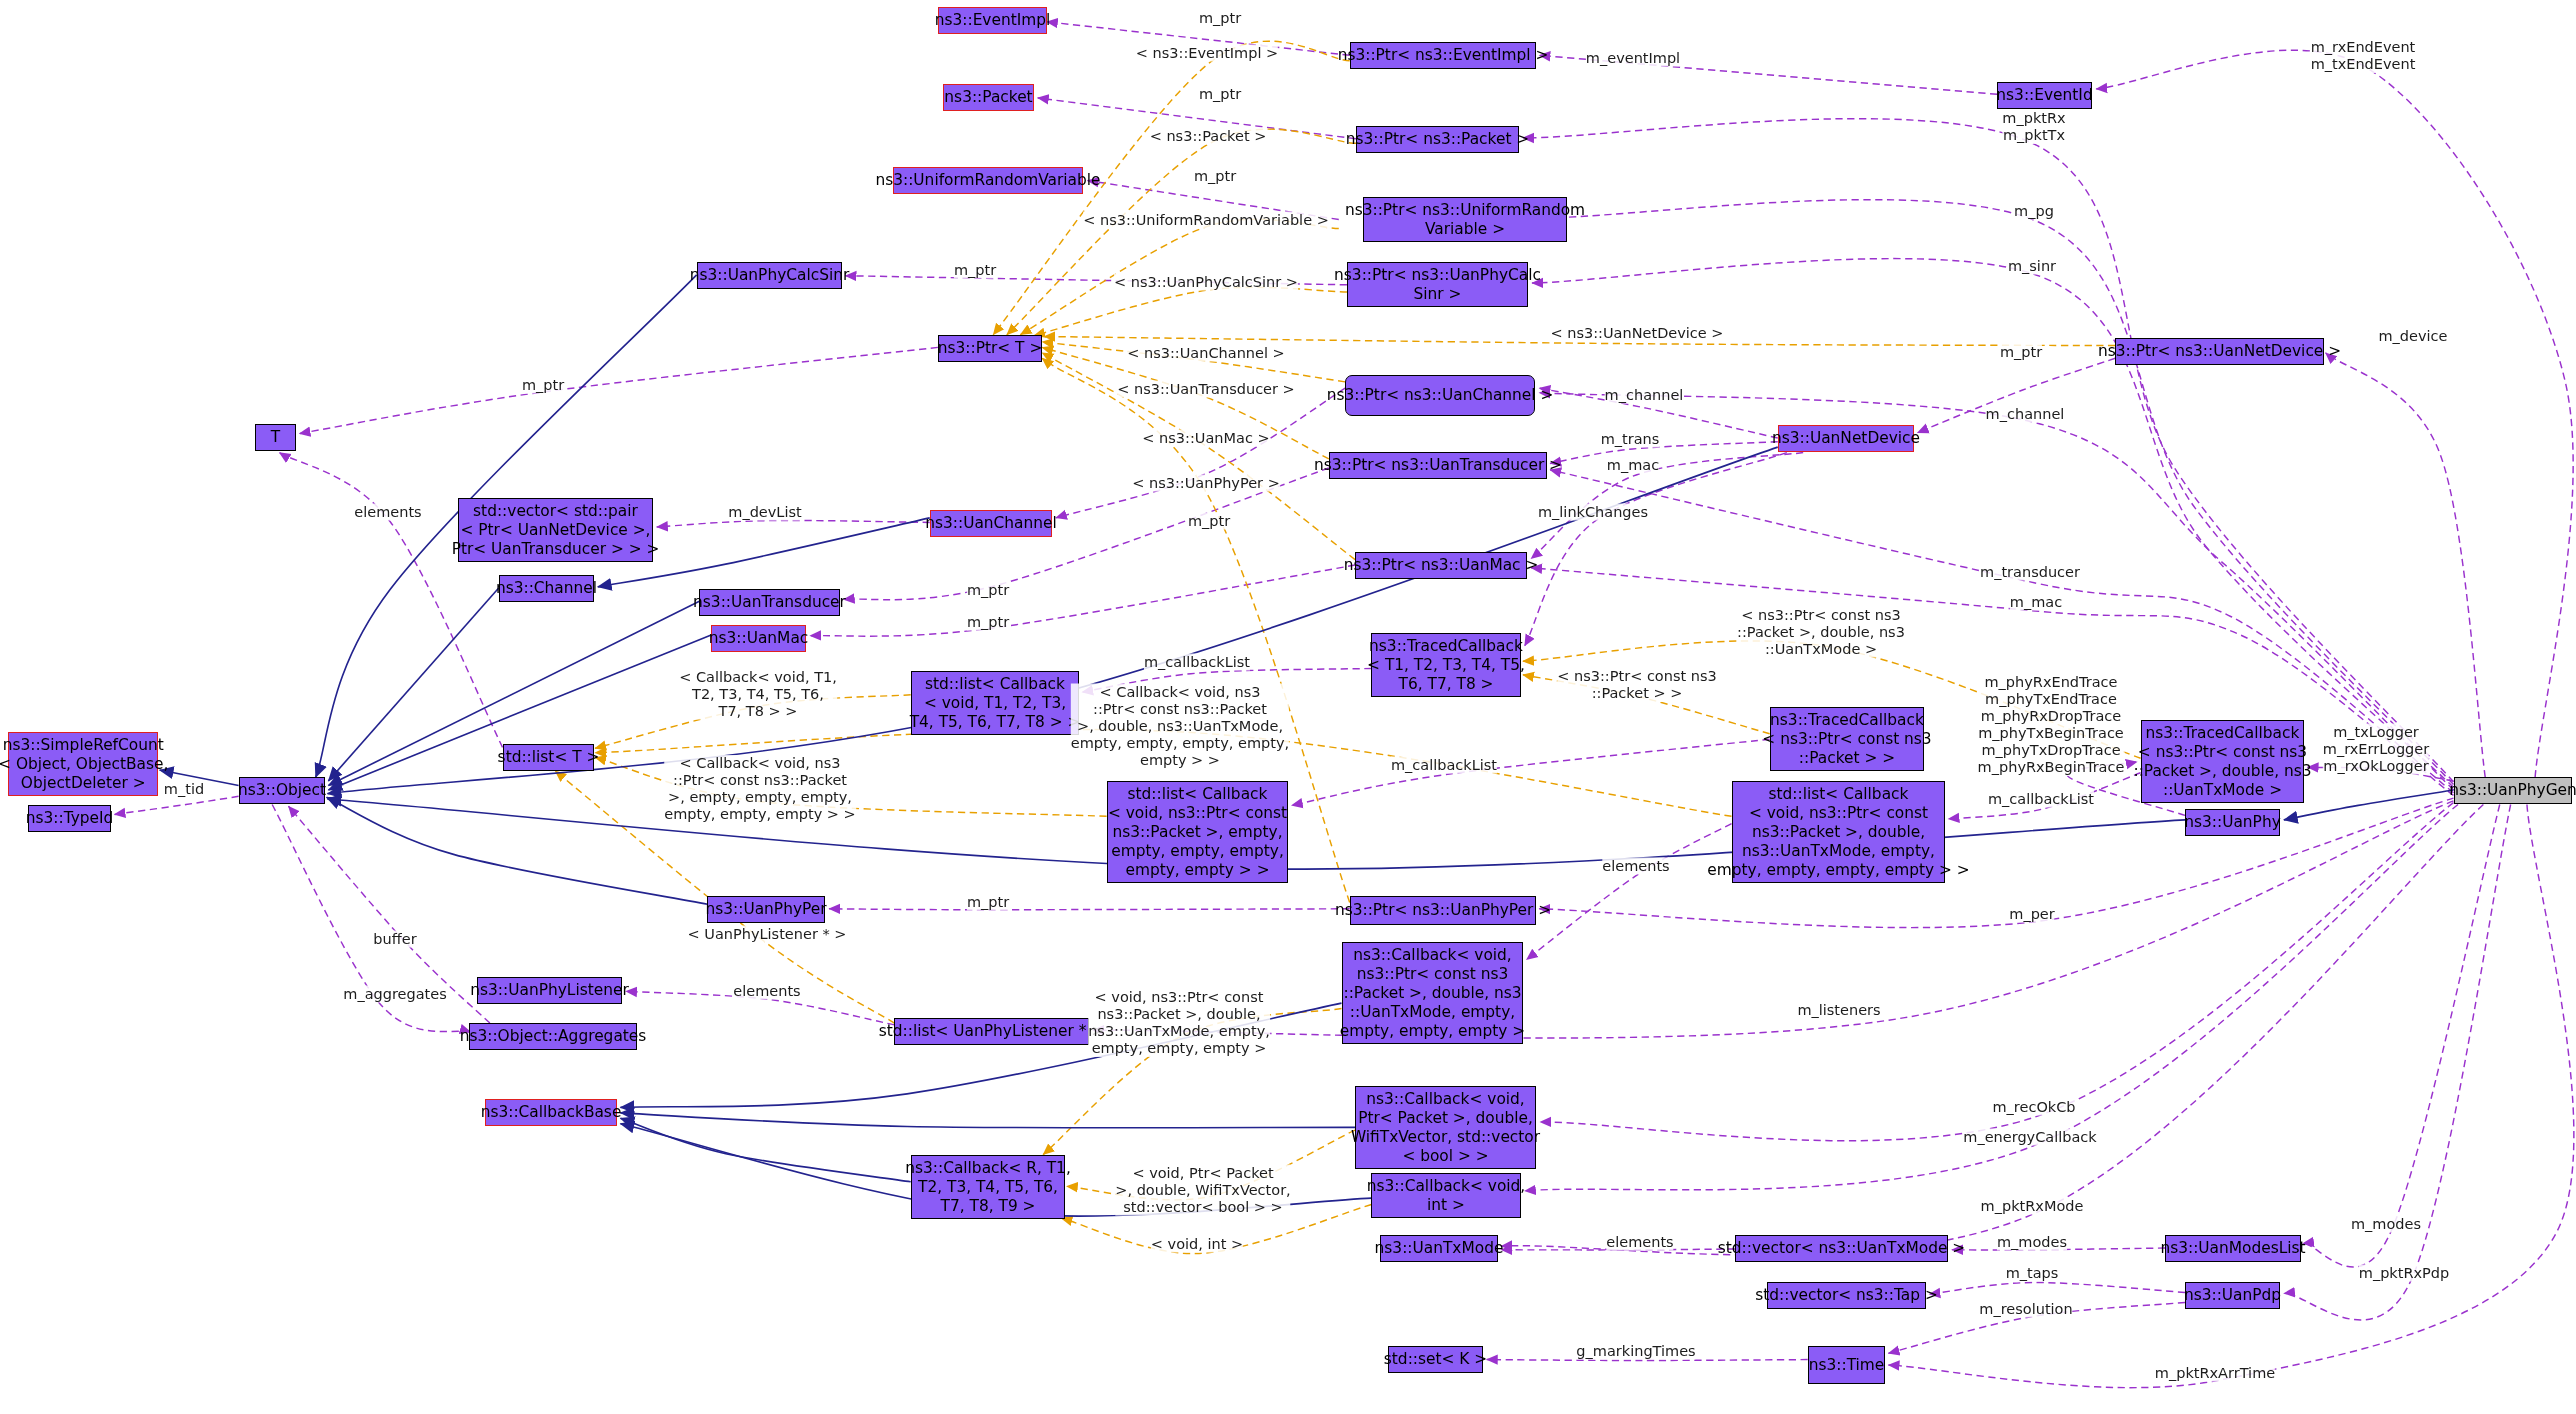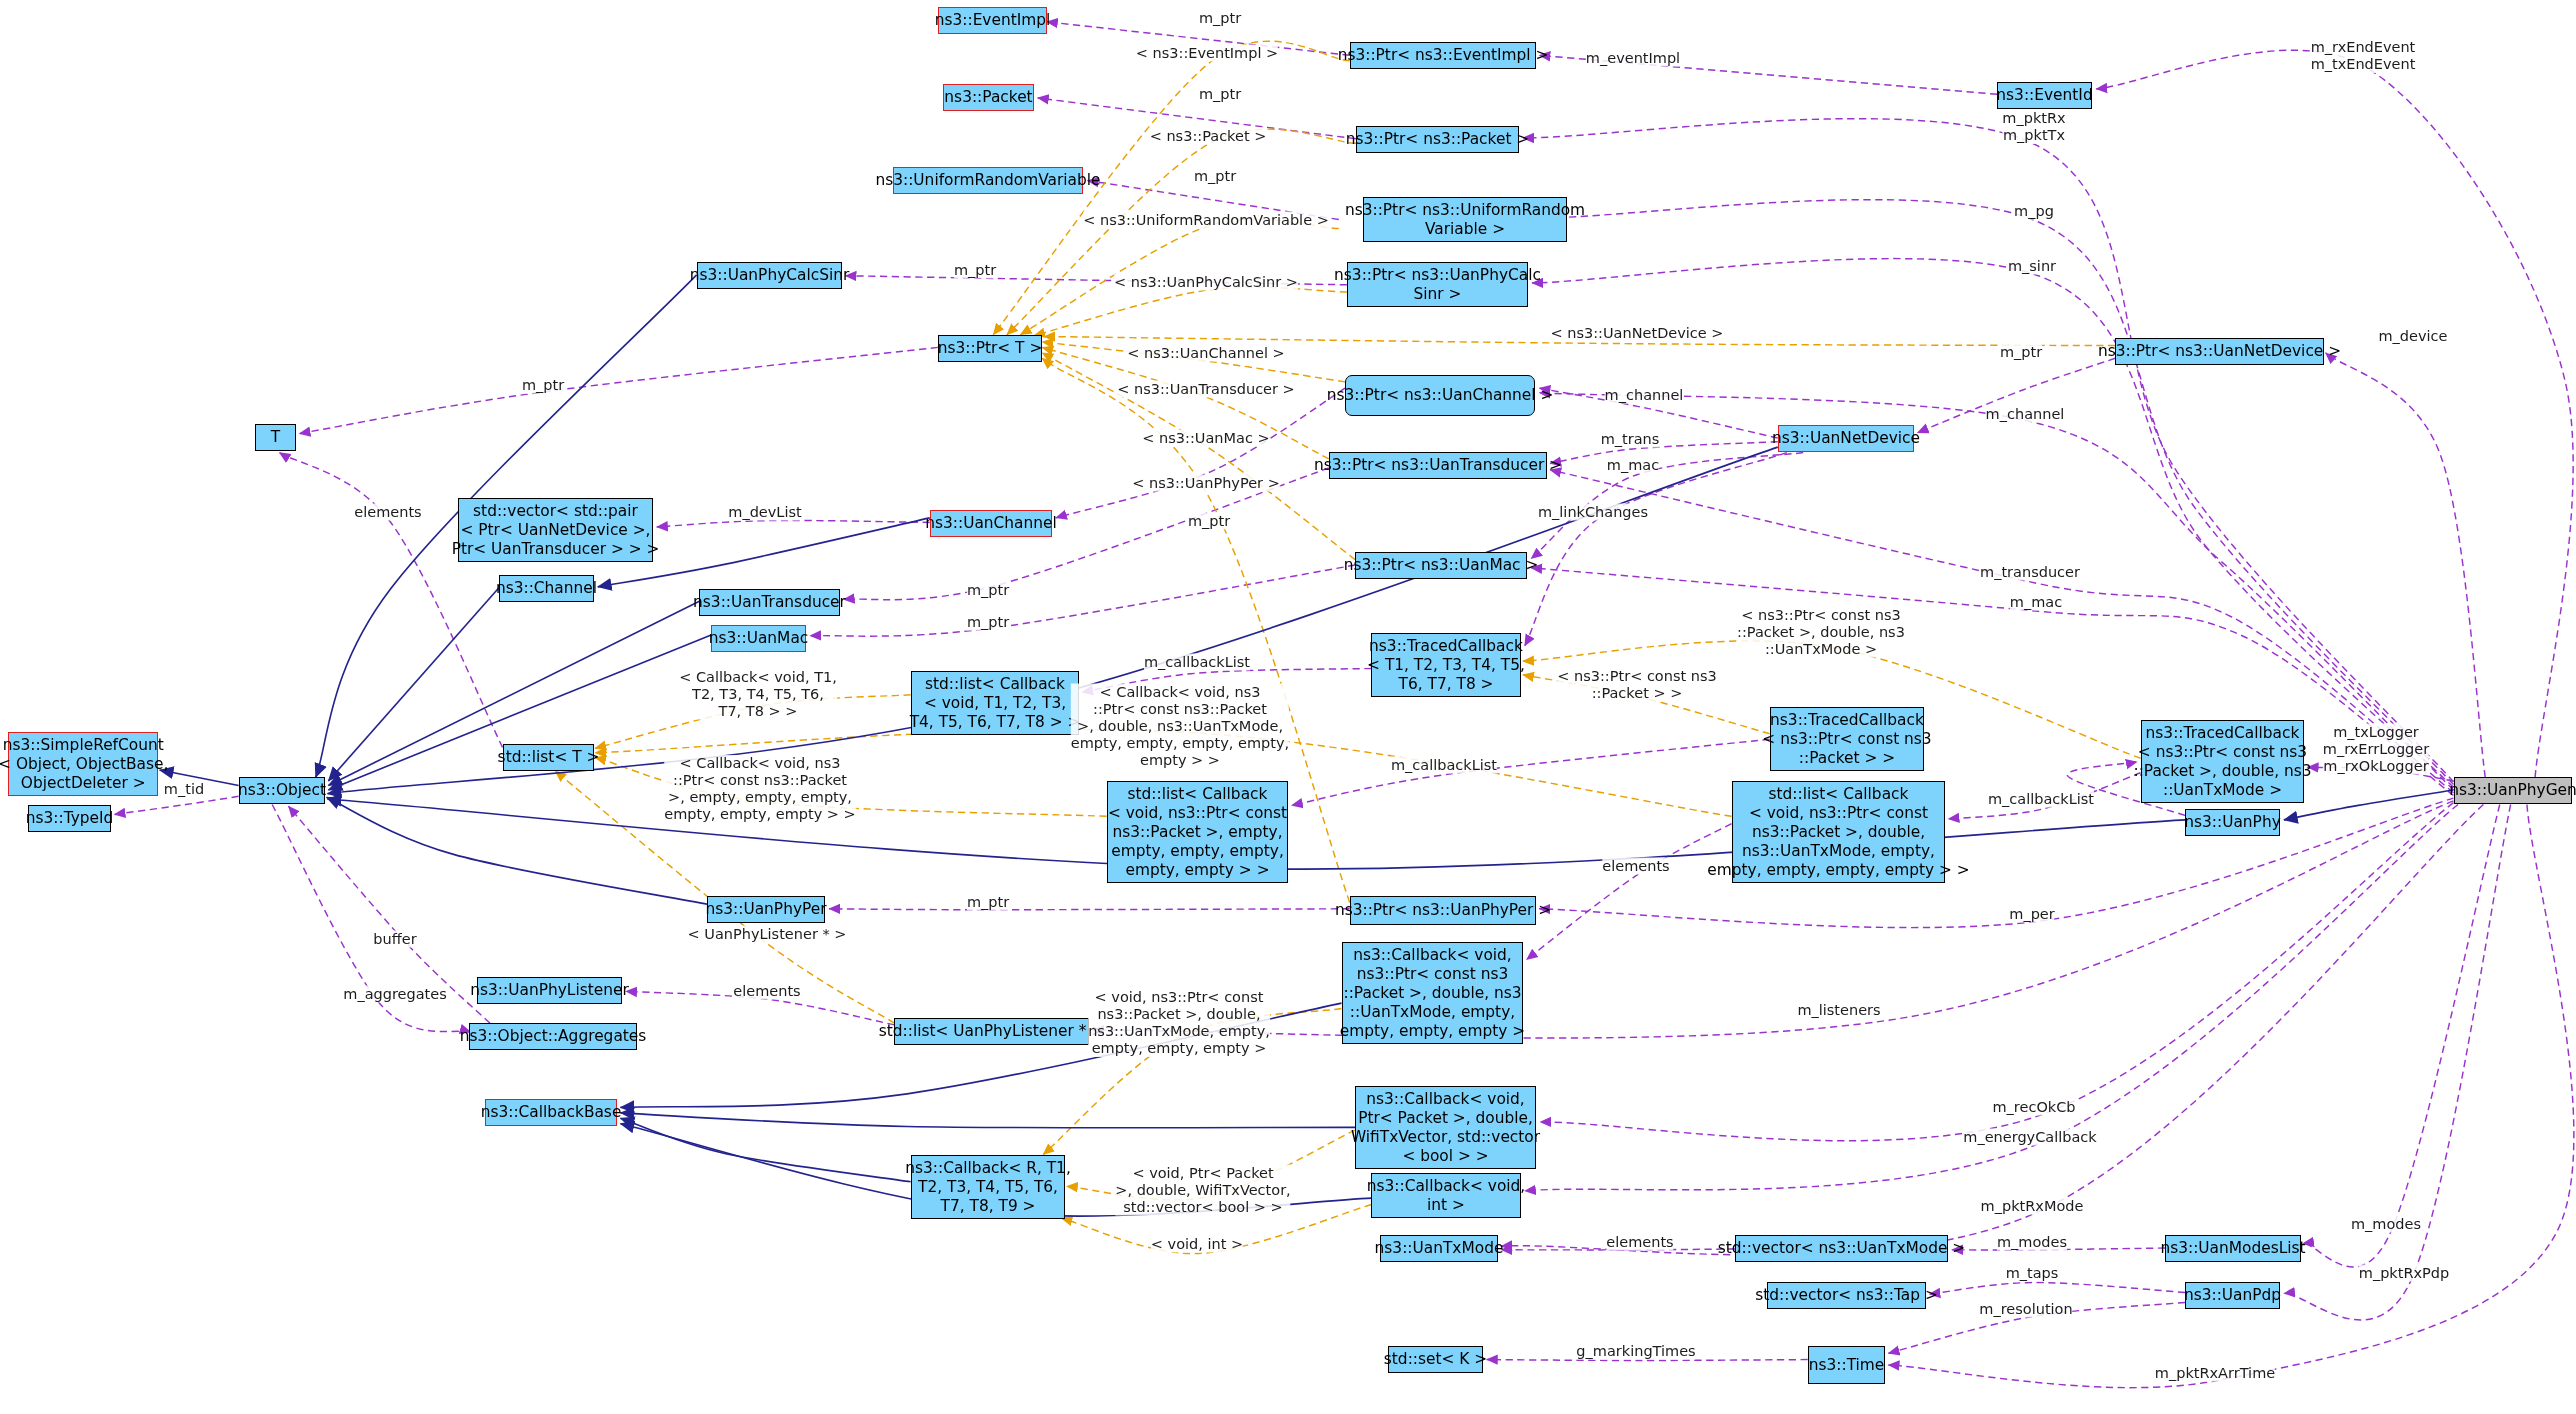--- a/index.html
+++ b/index.html
@@ -1,20 +1,20 @@
 <!DOCTYPE html>
 <html style="font-size:14.5px"><head>
 <meta charset="utf-8">
 <style>
   *{box-sizing:border-box;}
   html,body{margin:0;padding:0;background:#fff;}
   #stage{position:relative;width:2576px;height:1414px;background:#ffffff;overflow:hidden;
          font-family:"DejaVu Sans","Liberation Sans",sans-serif;}
   #edge-layer{position:absolute;left:0;top:0;z-index:1;}
-  .node{position:absolute;background:#7dd3fc;border:1.4px solid #000;display:flex;flex-direction:column;
+  .node{position:absolute;background:#8b5cf6;border:1.4px solid #000;display:flex;flex-direction:column;
         align-items:center;justify-content:center;font-size:15.4px;line-height:19px;color:#000;z-index:2;}
   .node.red{border-color:#e02020;}
   .node.main{background:#bfbfbf;}
   .nline{white-space:nowrap;padding:0 3.6px;}
   .edge-label{position:absolute;transform:translate(-50%,-50%);text-align:center;font-size:14.5px;
               line-height:17px;color:#1c1c1c;z-index:3;background:rgba(255,255,255,.85);white-space:nowrap;}
   path.edge{fill:none;}
   path.p{stroke:#9a32cd;stroke-width:1.6;stroke-dasharray:8 5;}
   path.o{stroke:#e8a000;stroke-width:1.6;stroke-dasharray:8 5;}
   path.s{stroke:#23238e;stroke-width:1.8;}
@@ -189,20 +189,28 @@
     </div>
     <div class="edge-label" style="left: 1197px; top: 662px;">
       <div>m_callbackList</div>
     </div>
     <div class="edge-label" style="left: 1444px; top: 765px;">
       <div>m_callbackList</div>
     </div>
     <div class="edge-label" style="left: 2041px; top: 799px;">
       <div>m_callbackList</div>
     </div>
+    <div class="edge-label" style="left: 2051px; top: 725px;">
+      <div>m_phyRxEndTrace</div>
+      <div>m_phyTxEndTrace</div>
+      <div>m_phyRxDropTrace</div>
+      <div>m_phyTxBeginTrace</div>
+      <div>m_phyTxDropTrace</div>
+      <div>m_phyRxBeginTrace</div>
+    </div>
     <div class="edge-label" style="left: 2376px; top: 749px;">
       <div>m_txLogger</div>
       <div>m_rxErrLogger</div>
       <div>m_rxOkLogger</div>
     </div>
     <div class="edge-label" style="left: 1636px; top: 866px;">
       <div>elements</div>
     </div>
     <div class="edge-label" style="left: 988px; top: 902px;">
       <div>m_ptr</div>

